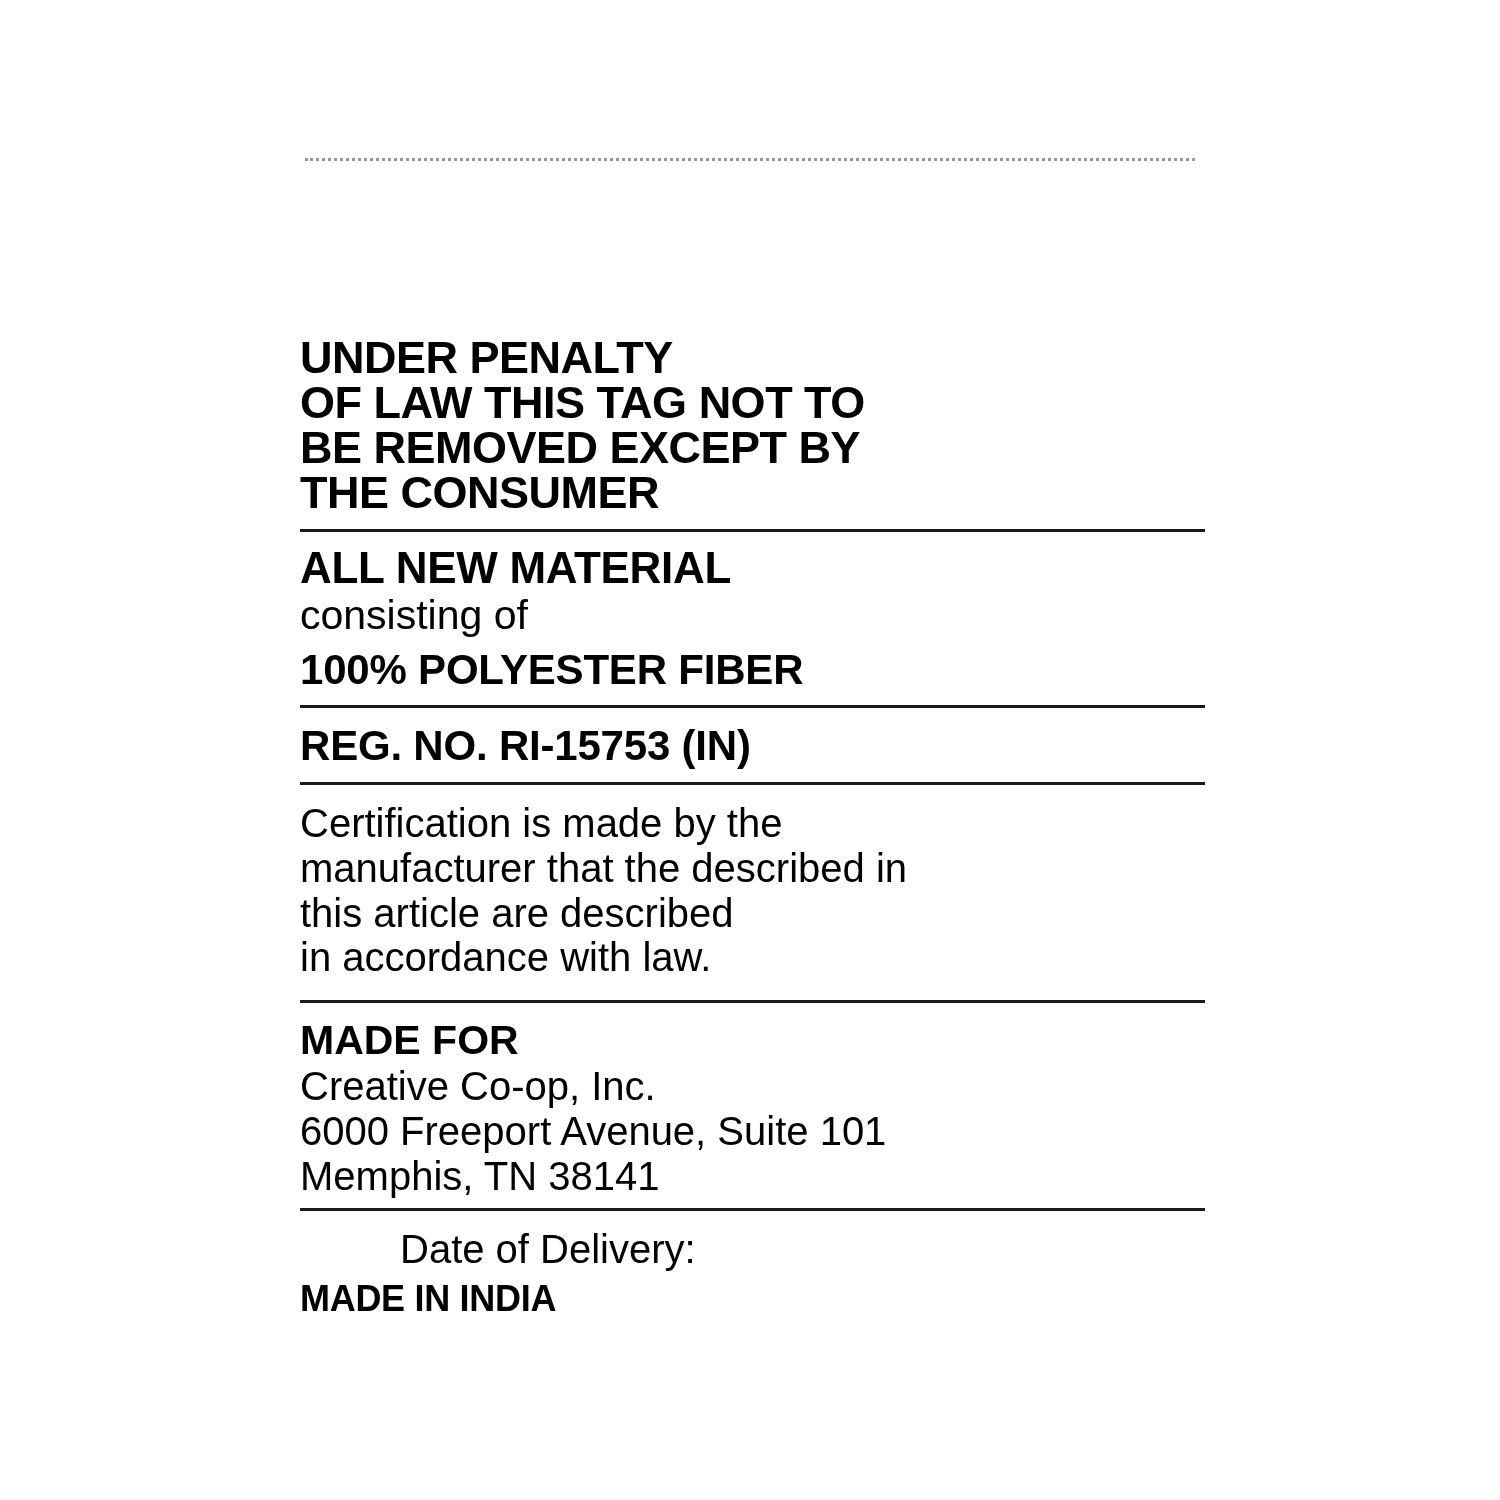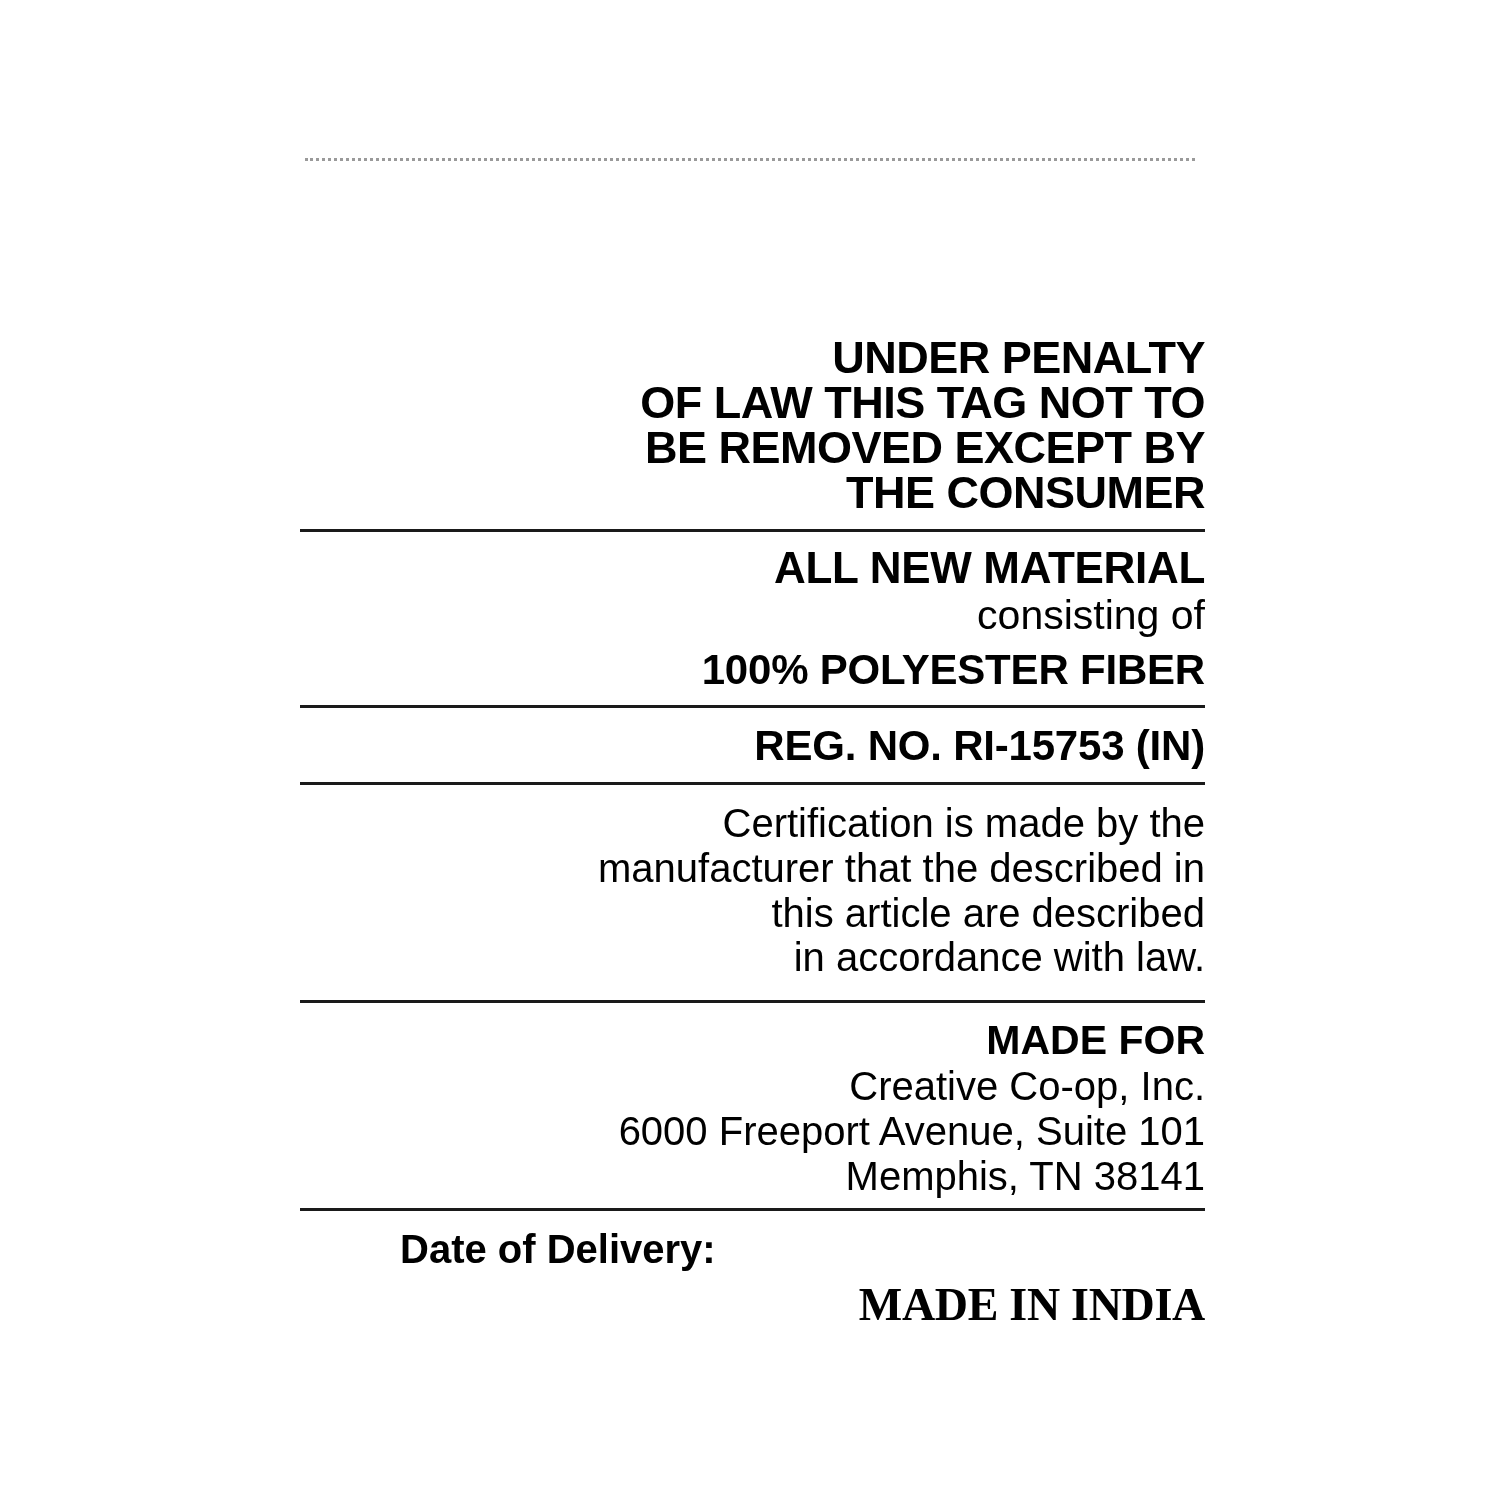--- a/index.html
+++ b/index.html
@@ -33,21 +33,21 @@
   }
 
   .label-body {
     position: absolute;
     top: 335px;
     left: 300px;
     width: 905px;
   }
 
   .center {
-    text-align: right;
+    text-align: left;
   }
 
   .rule {
     border: 0;
     border-top: 3px solid #1a1a1a;
     margin: 0;
     width: 100%;
   }
 
   
@@ -123,32 +123,31 @@
     font-size: 40px;
     line-height: 1.12;
   }
 
   
   .delivery-block {
     padding-top: 14px;
   }
   .delivery {
     text-align: left;
-    font-weight: bold;
+    font-weight: normal;
     font-size: 40px;
     line-height: 1.2;
     padding-left: 100px;
   }
   .origin {
     font-weight: bold;
-    font-size: 46px;
+    font-size: 36px;
     letter-spacing: -0.3px;
     line-height: 1.2;
     padding-top: 4px;
-    font-family: Liberation Serif, serif;
   }
 </style>
 </head>
 <body>
 
 <div class="tag">
 
   <div class="perforation"></div>
 
   <div class="label-body">

